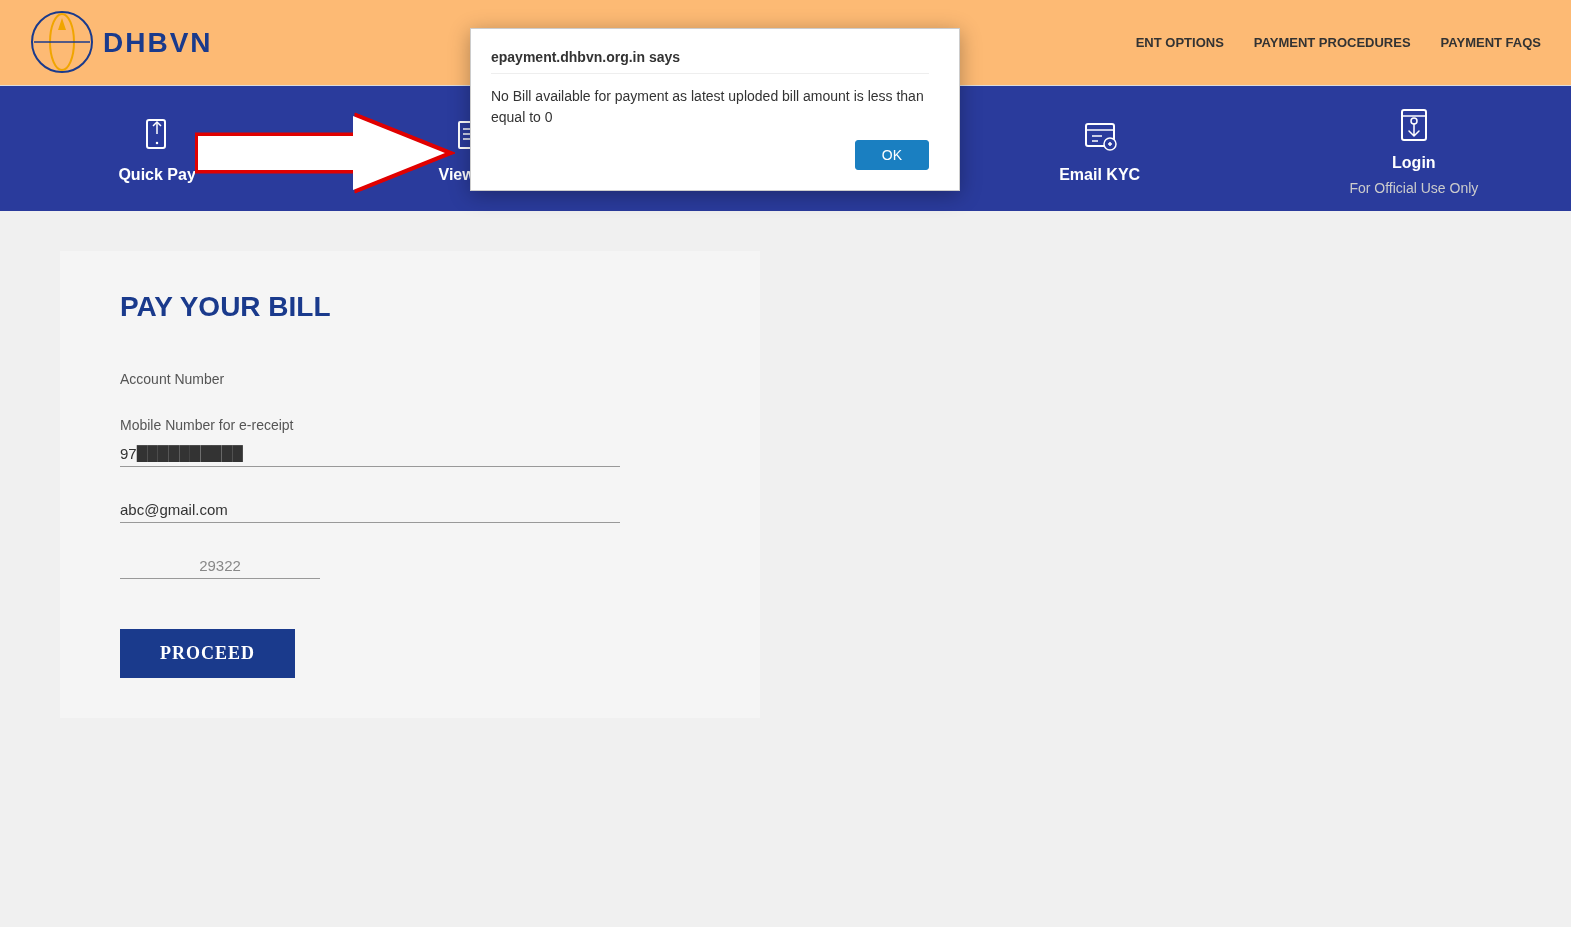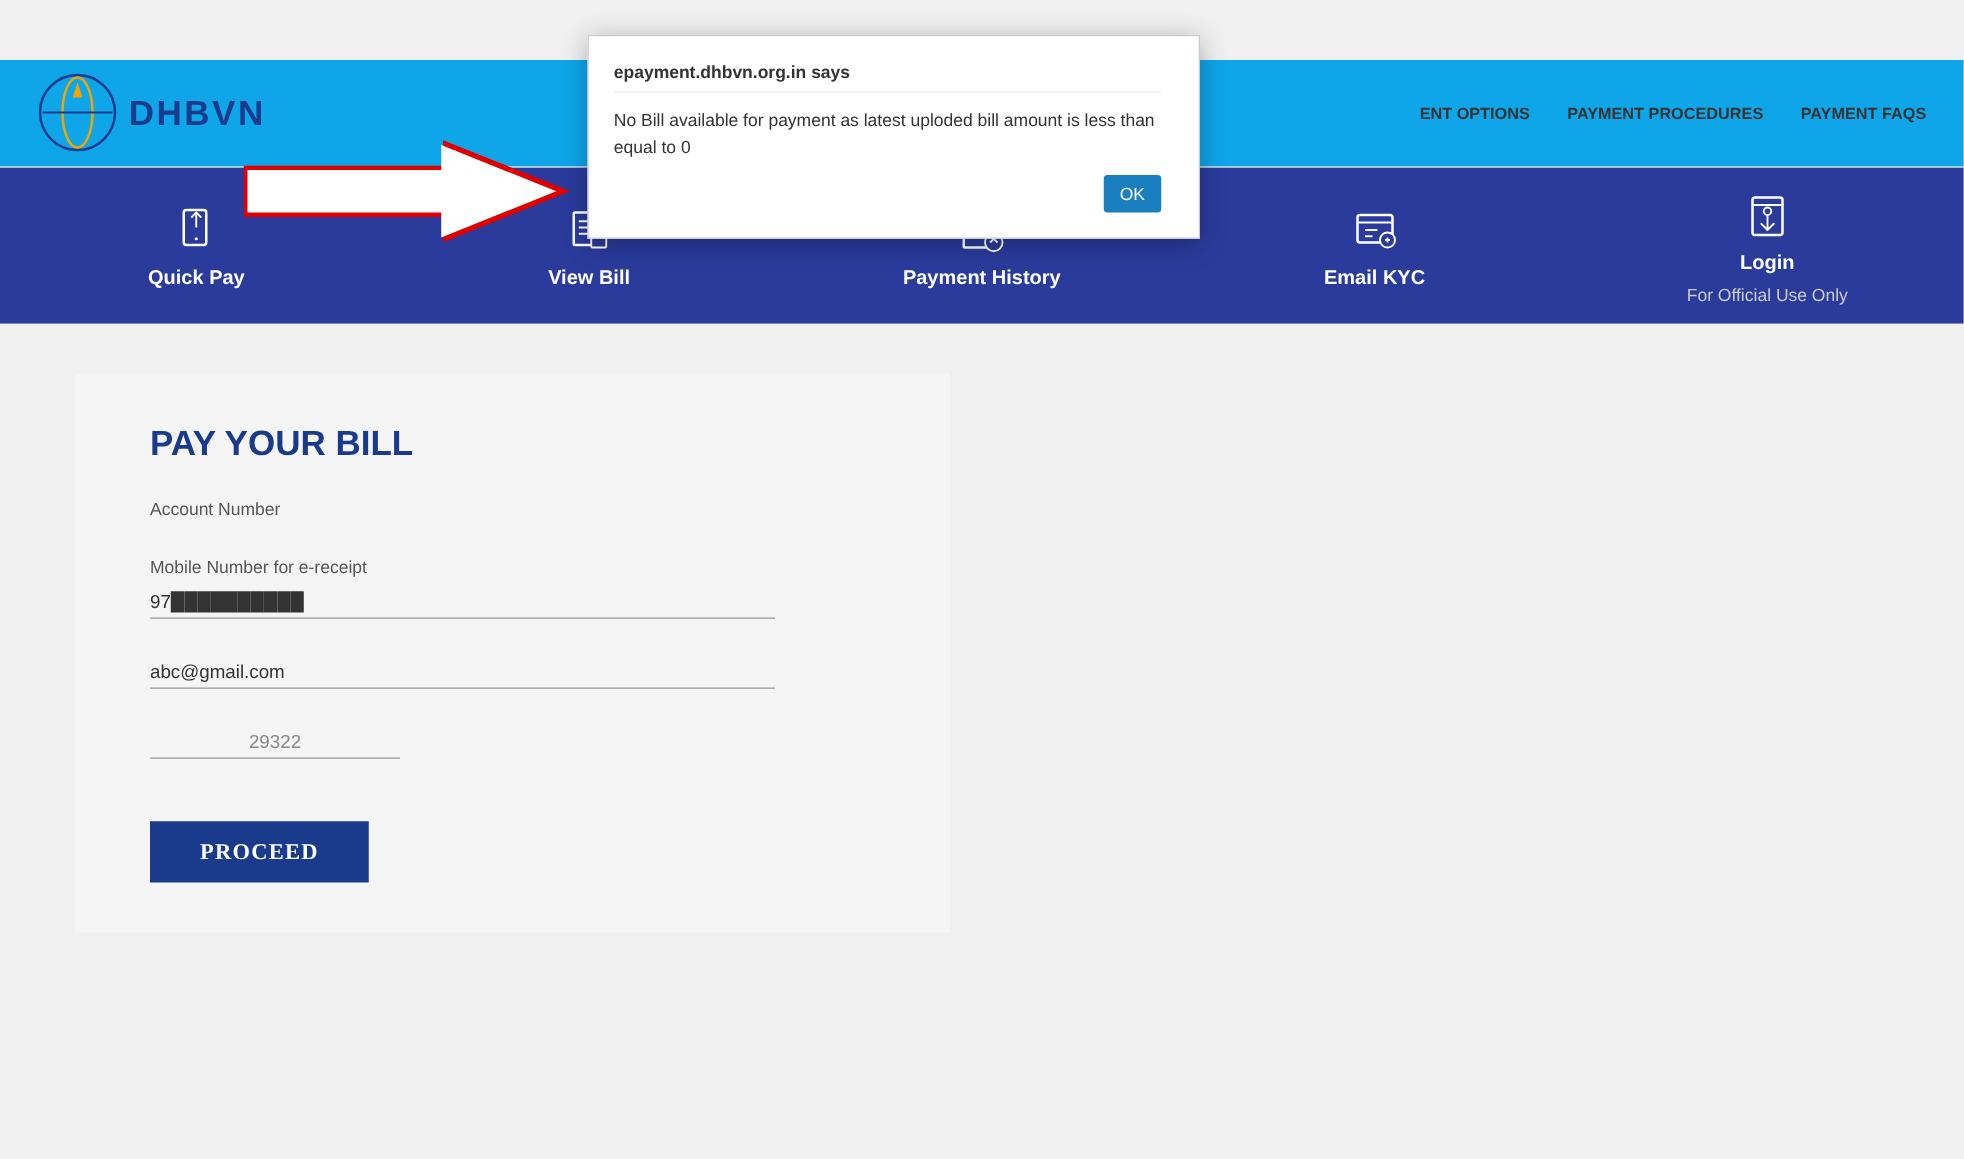--- a/index.html
+++ b/index.html
@@ -1,28 +1,27 @@
 <!DOCTYPE html>
 <html><head>
   <meta charset="utf-8">
   <style>
     * { box-sizing: border-box; margin: 0; padding: 0; }
     body { font-family: Arial, sans-serif; background: #f0f0f0; min-height: 927px; }
 
     
     .header {
-      background: #0ea5e9;
+      background: #fdba74;
       display: flex;
       align-items: center;
       justify-content: space-between;
       padding: 10px 30px;
       border-bottom: 1px solid #ddd;
       position: relative;
       z-index: 1;
-      margin-top: 48px;
     }
     .logo-area {
       display: flex;
       align-items: center;
       gap: 8px;
     }
     .logo-text {
       font-size: 28px;
       font-weight: bold;
       color: #1a3a8c;
@@ -82,21 +81,21 @@
     }
     .form-card {
       background: #f5f5f5;
       padding: 40px 60px;
       max-width: 700px;
     }
     .page-title {
       font-size: 28px;
       font-weight: bold;
       color: #1a3a8c;
-      margin-bottom: 28px;
+      margin-bottom: 48px;
     }
     .form-group {
       margin-bottom: 30px;
     }
     .form-label {
       font-size: 14px;
       color: #555;
       margin-bottom: 8px;
       display: block;
     }
@@ -201,21 +200,21 @@
       line-height: 1.5;
     }
     .dialog-buttons {
       display: flex;
       justify-content: flex-end;
     }
     .dialog-ok-btn {
       background: #1a7fc1;
       color: #fff;
       border: 1px solid #1a7fc1;
-      padding: 6px 12px;
+      padding: 6px 26px;
       font-size: 14px;
       cursor: pointer;
       border-radius: 3px;
     }
 
     
     .logo-svg { width: 65px; height: 65px; }
   </style>
 </head>
 <body>

